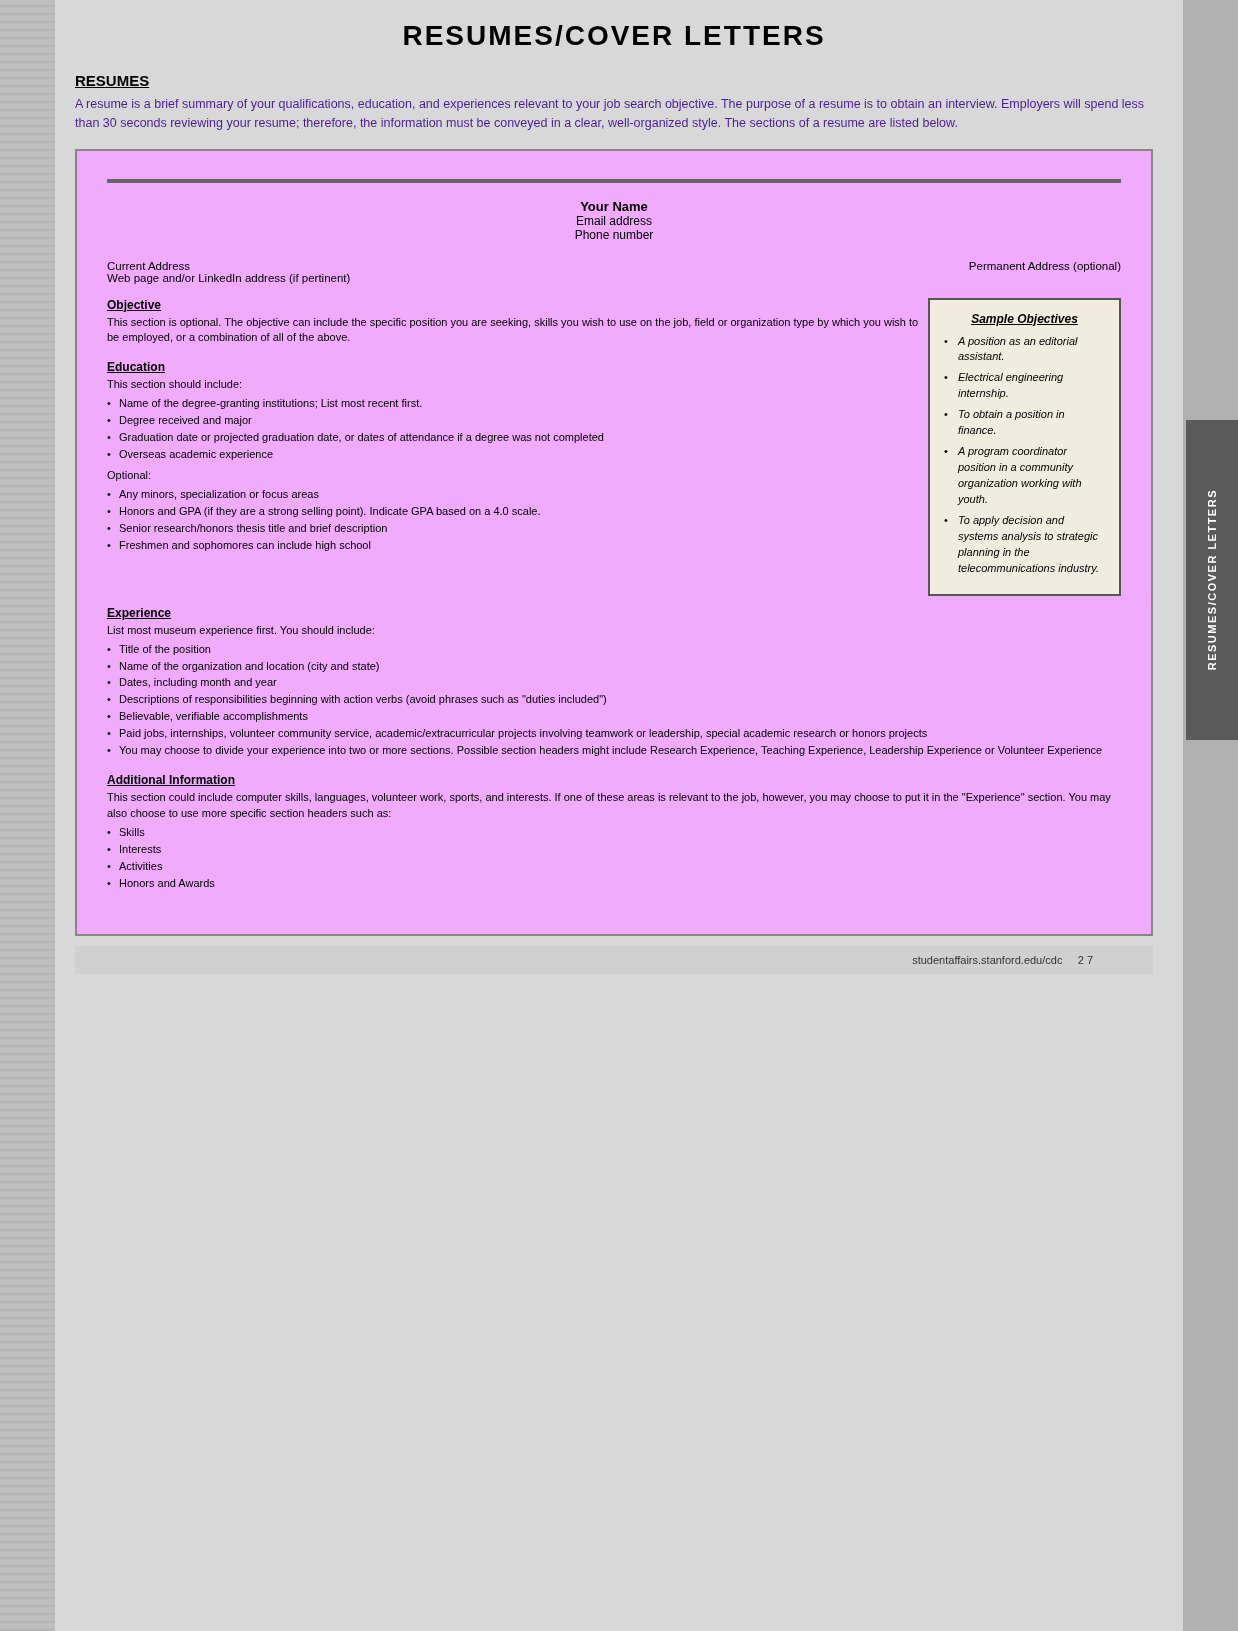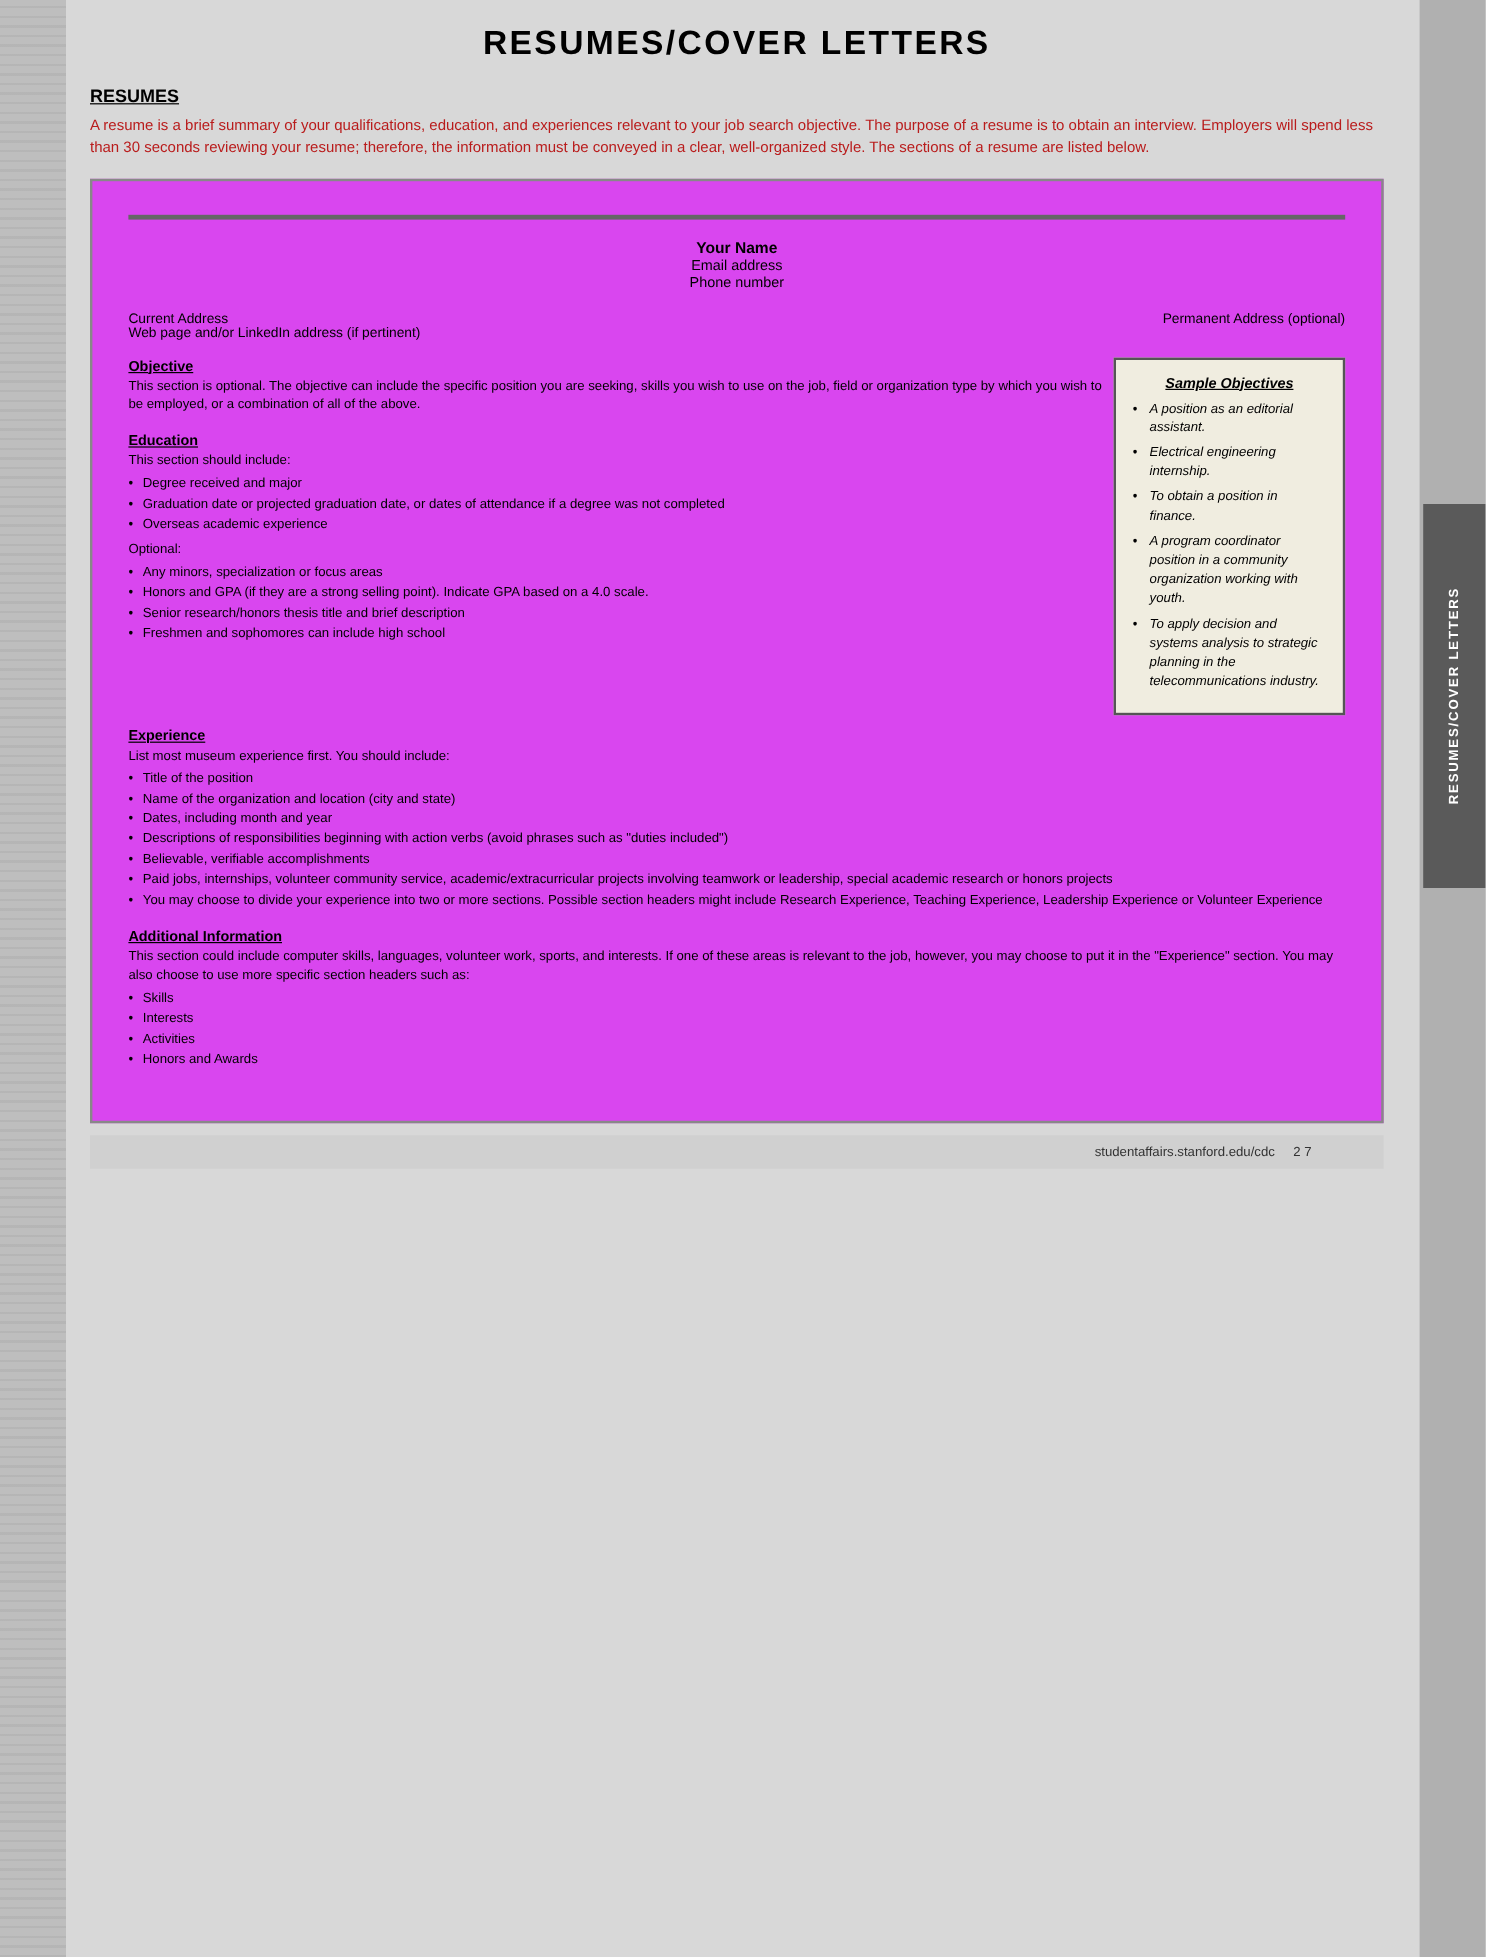--- a/index.html
+++ b/index.html
@@ -71,26 +71,26 @@
       margin-bottom: 6px;
       color: #000;
       text-decoration: underline;
     }
 
     
     .intro-text {
       font-size: 12.5px;
       line-height: 1.5;
       margin-bottom: 16px;
-      color: #b91c1c;
+      color: #4c1d95;
     }
 
     
     .resume-doc {
-      background: #d946ef;
+      background: #f0abfc;
       border: 2px solid #888;
       padding: 28px 30px 28px 30px;
       margin-bottom: 10px;
       position: relative;
     }
 
     
     .resume-top-border {
       border-top: 4px solid #666;
       margin-bottom: 16px;
@@ -271,20 +271,21 @@
 
           <div class="doc-section">
             <div class="doc-section-title">Objective</div>
             <p class="doc-section-text">This section is optional. The objective can include the specific position you are seeking, skills you wish to use on the job, field or organization type by which you wish to be employed, or a combination of all of the above.</p>
           </div>
 
           <div class="doc-section">
             <div class="doc-section-title">Education</div>
             <p class="doc-section-text">This section should include:</p>
             <ul class="bullet-list">
+              <li>Name of the degree-granting institutions; List most recent first.</li>
               <li>Degree received and major</li>
               <li>Graduation date or projected graduation date, or dates of attendance if a degree was not completed</li>
               <li>Overseas academic experience</li>
             </ul>
             <p class="doc-section-text" style="margin-top:5px;">Optional:</p>
             <ul class="bullet-list">
               <li>Any minors, specialization or focus areas</li>
               <li>Honors and GPA (if they are a strong selling point). Indicate GPA based on a 4.0 scale.</li>
               <li>Senior research/honors thesis title and brief description</li>
               <li>Freshmen and sophomores can include high school</li>

